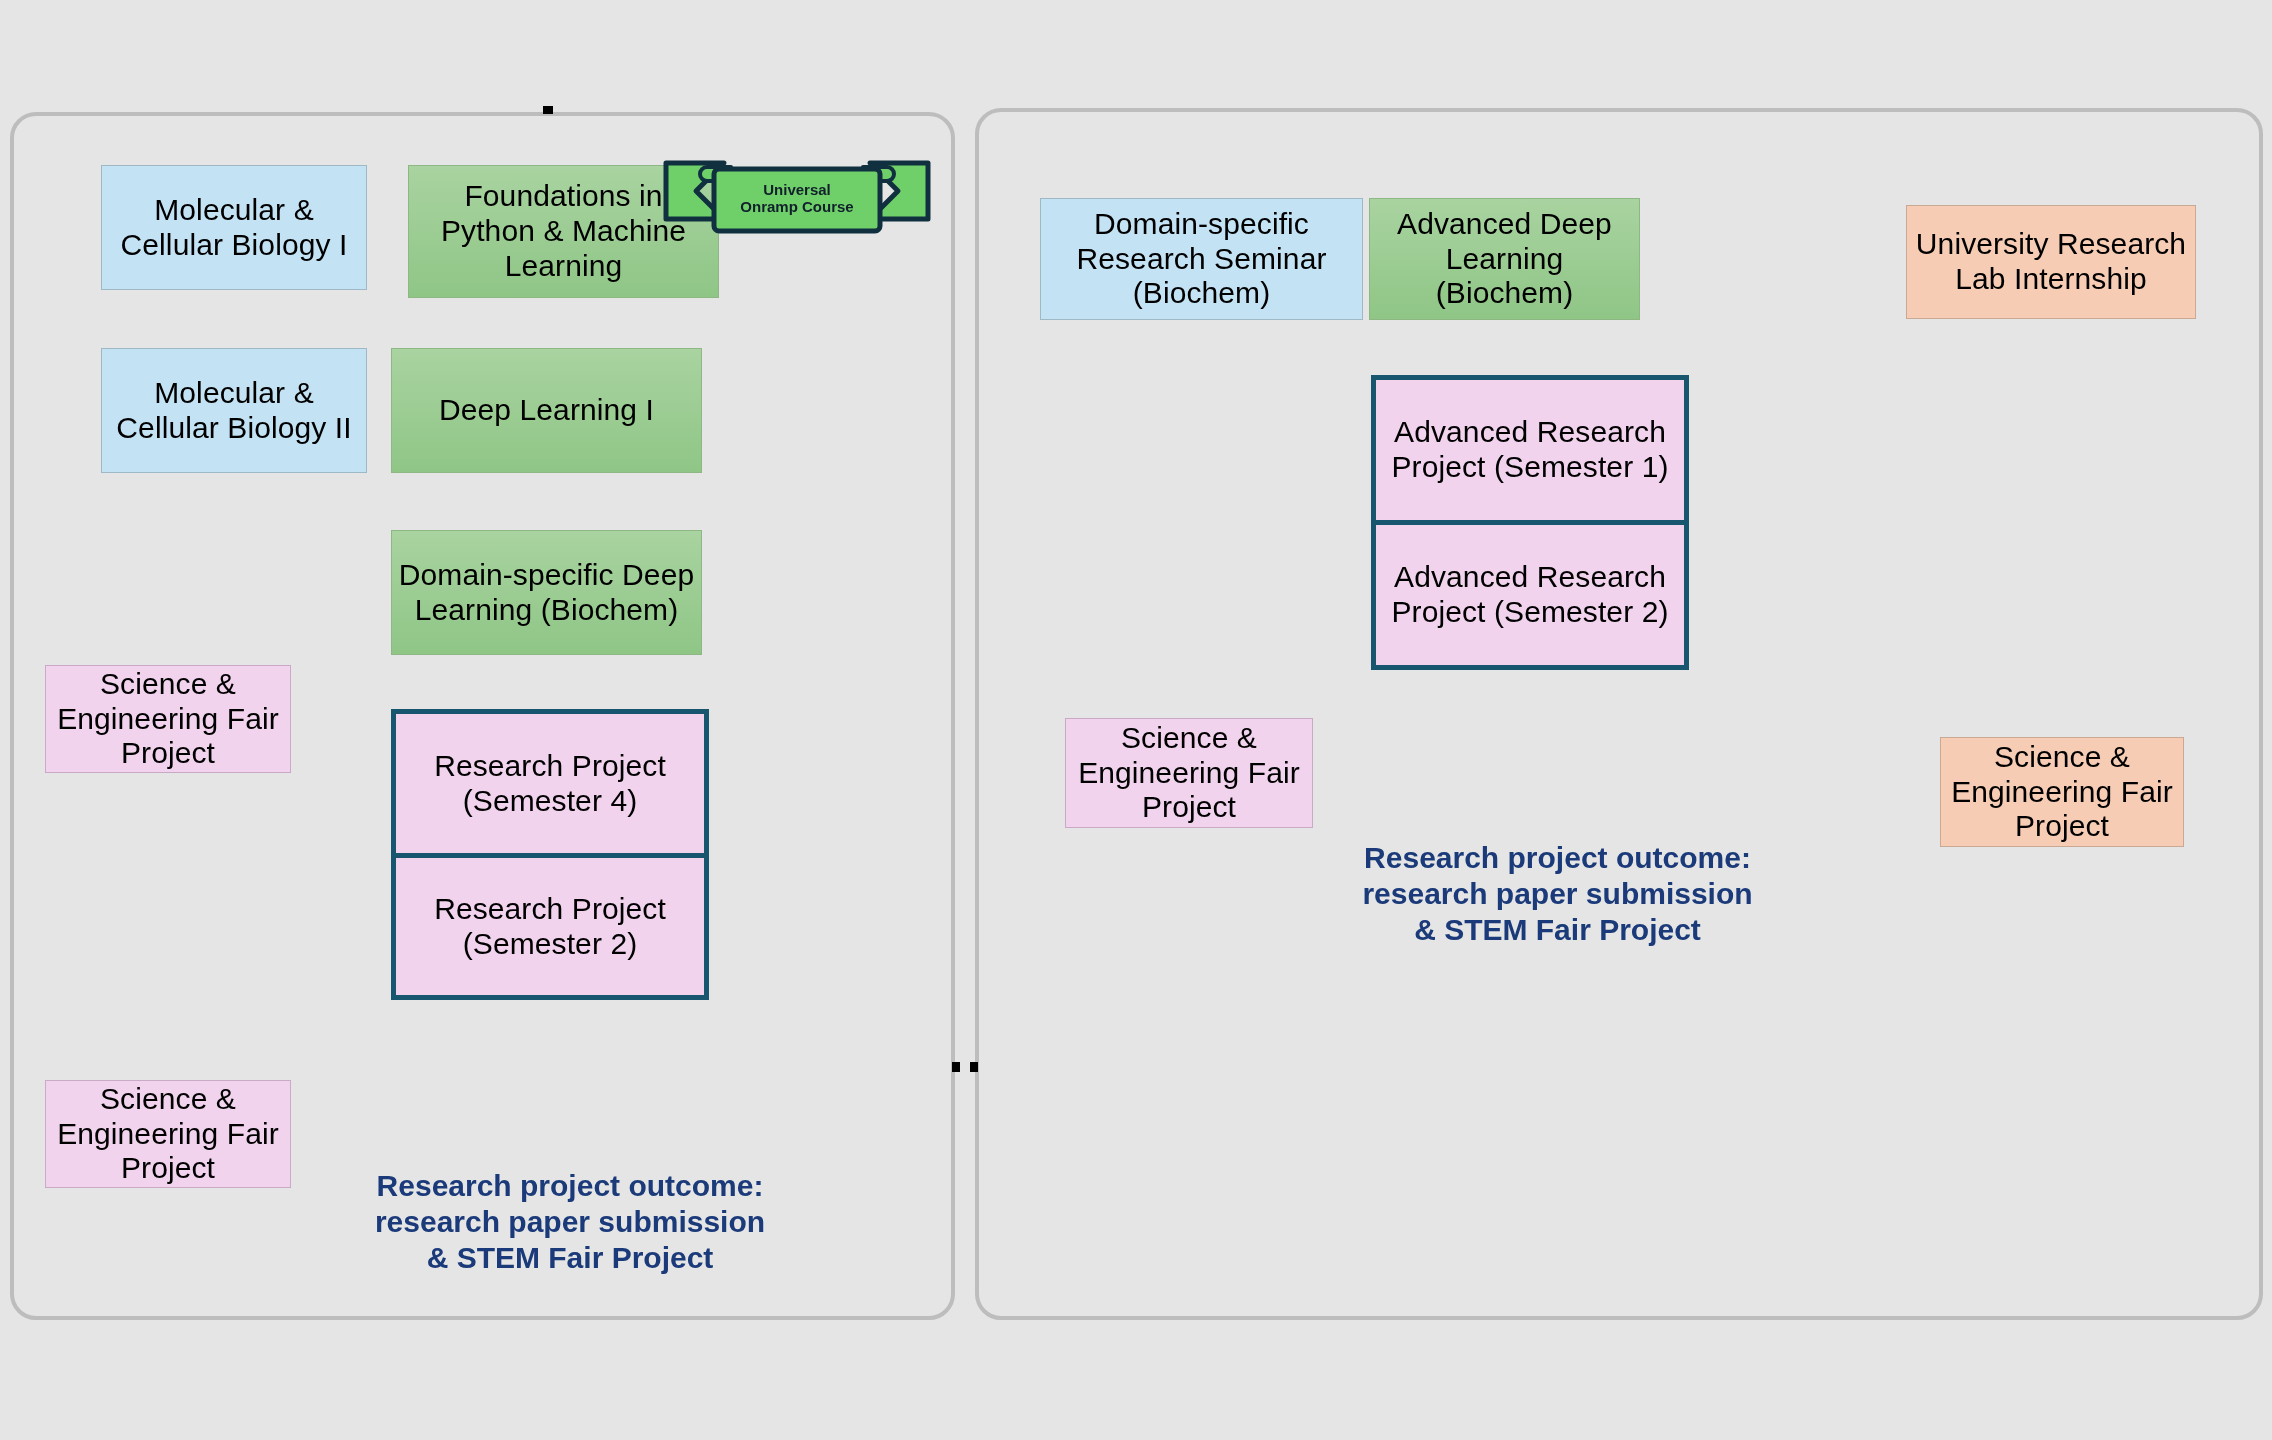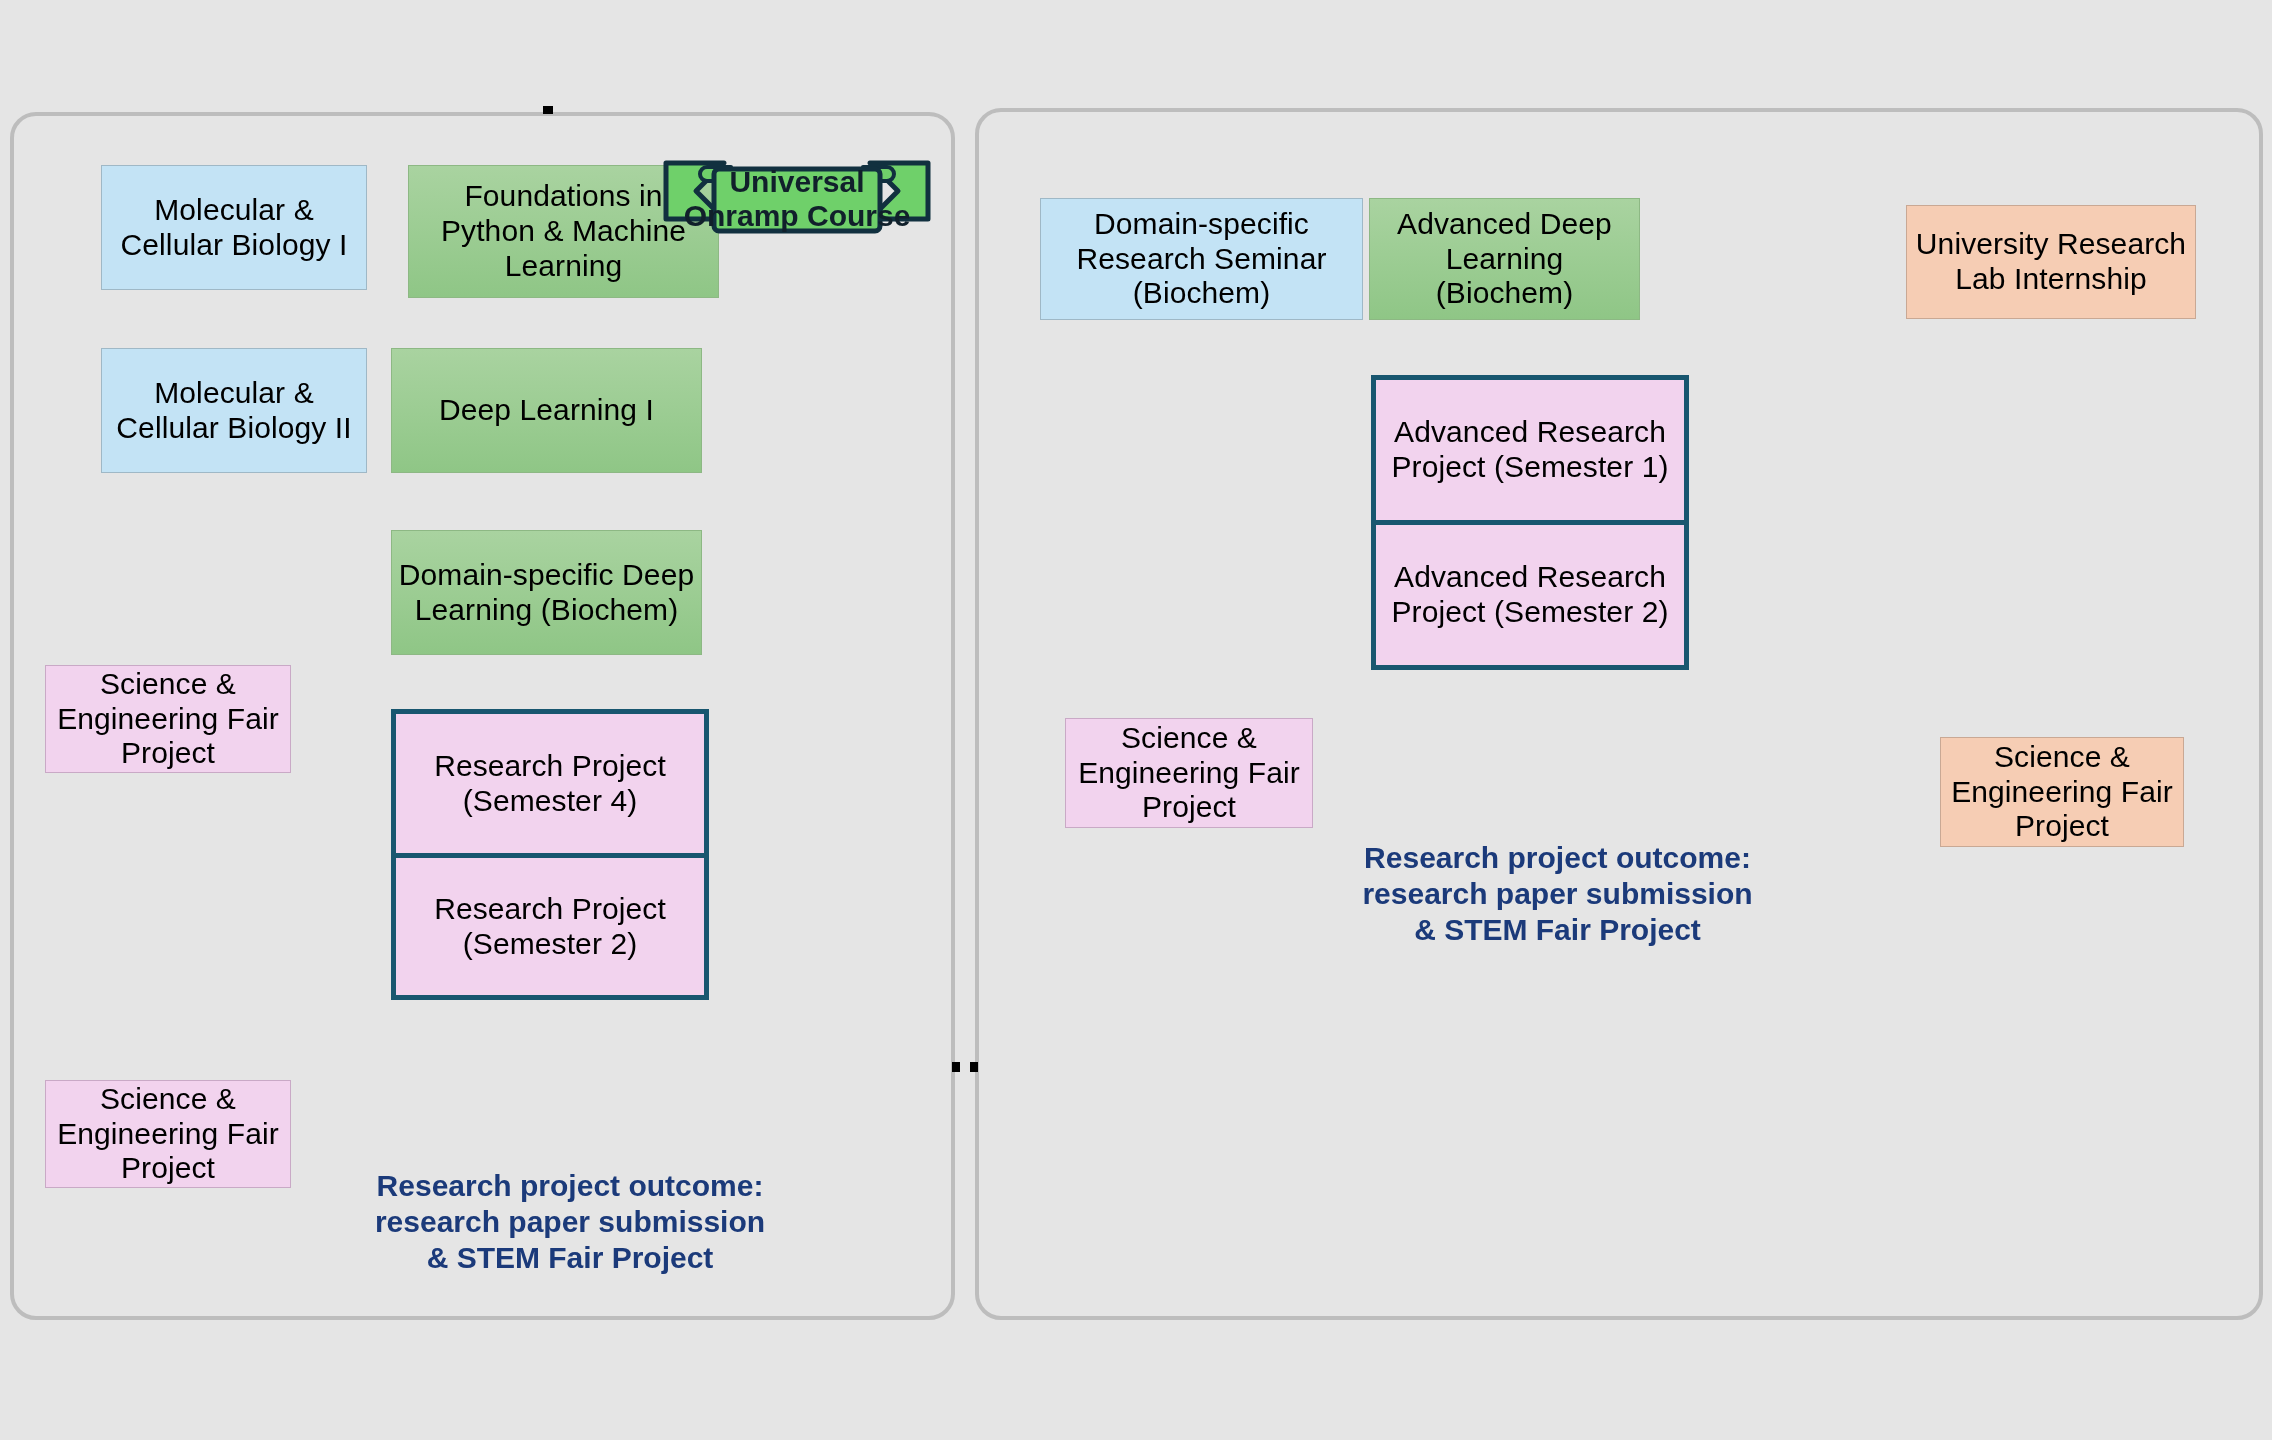--- a/index.html
+++ b/index.html
@@ -94,21 +94,21 @@
     left: 0;
     top: 0;
     width: 100%;
     height: 100%;
     display: flex;
     flex-direction: column;
     align-items: center;
     justify-content: center;
     text-align: center;
     font-weight: bold;
-    font-size: 30px;
+    font-size: 15px;
     color: #11202b;
     line-height: 1.12;
     pointer-events: none;
   }
 
   
   .outcome {
     position: absolute;
     color: #1b3a7a;
     font-weight: bold;

